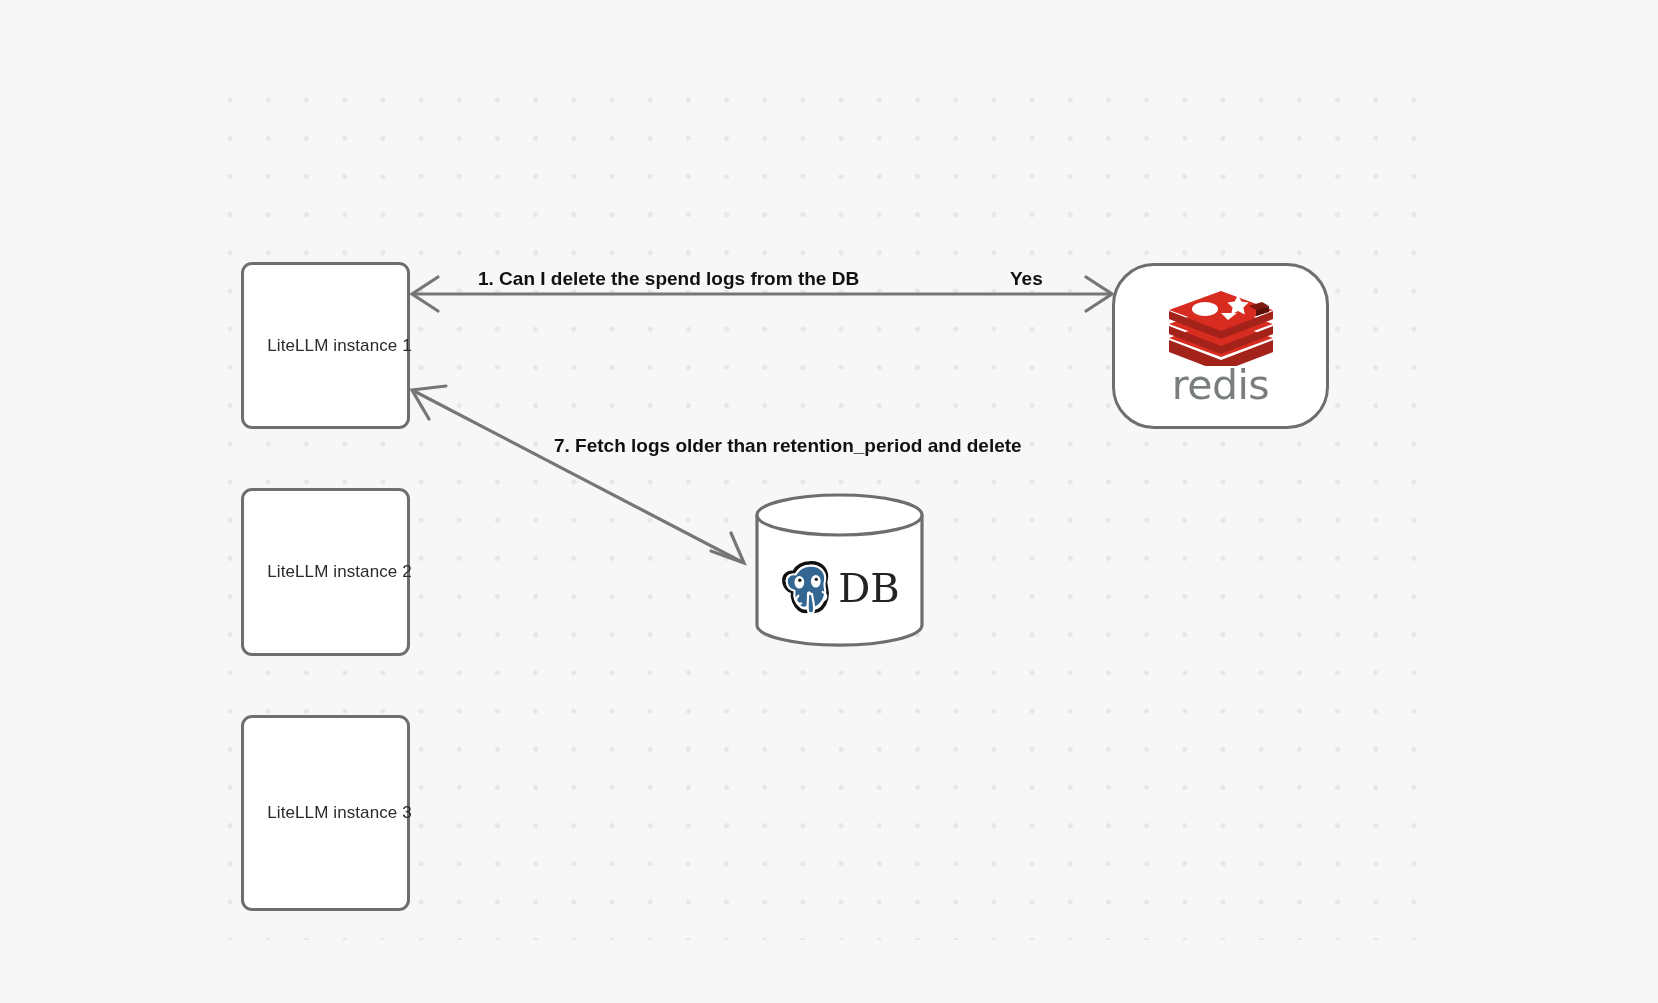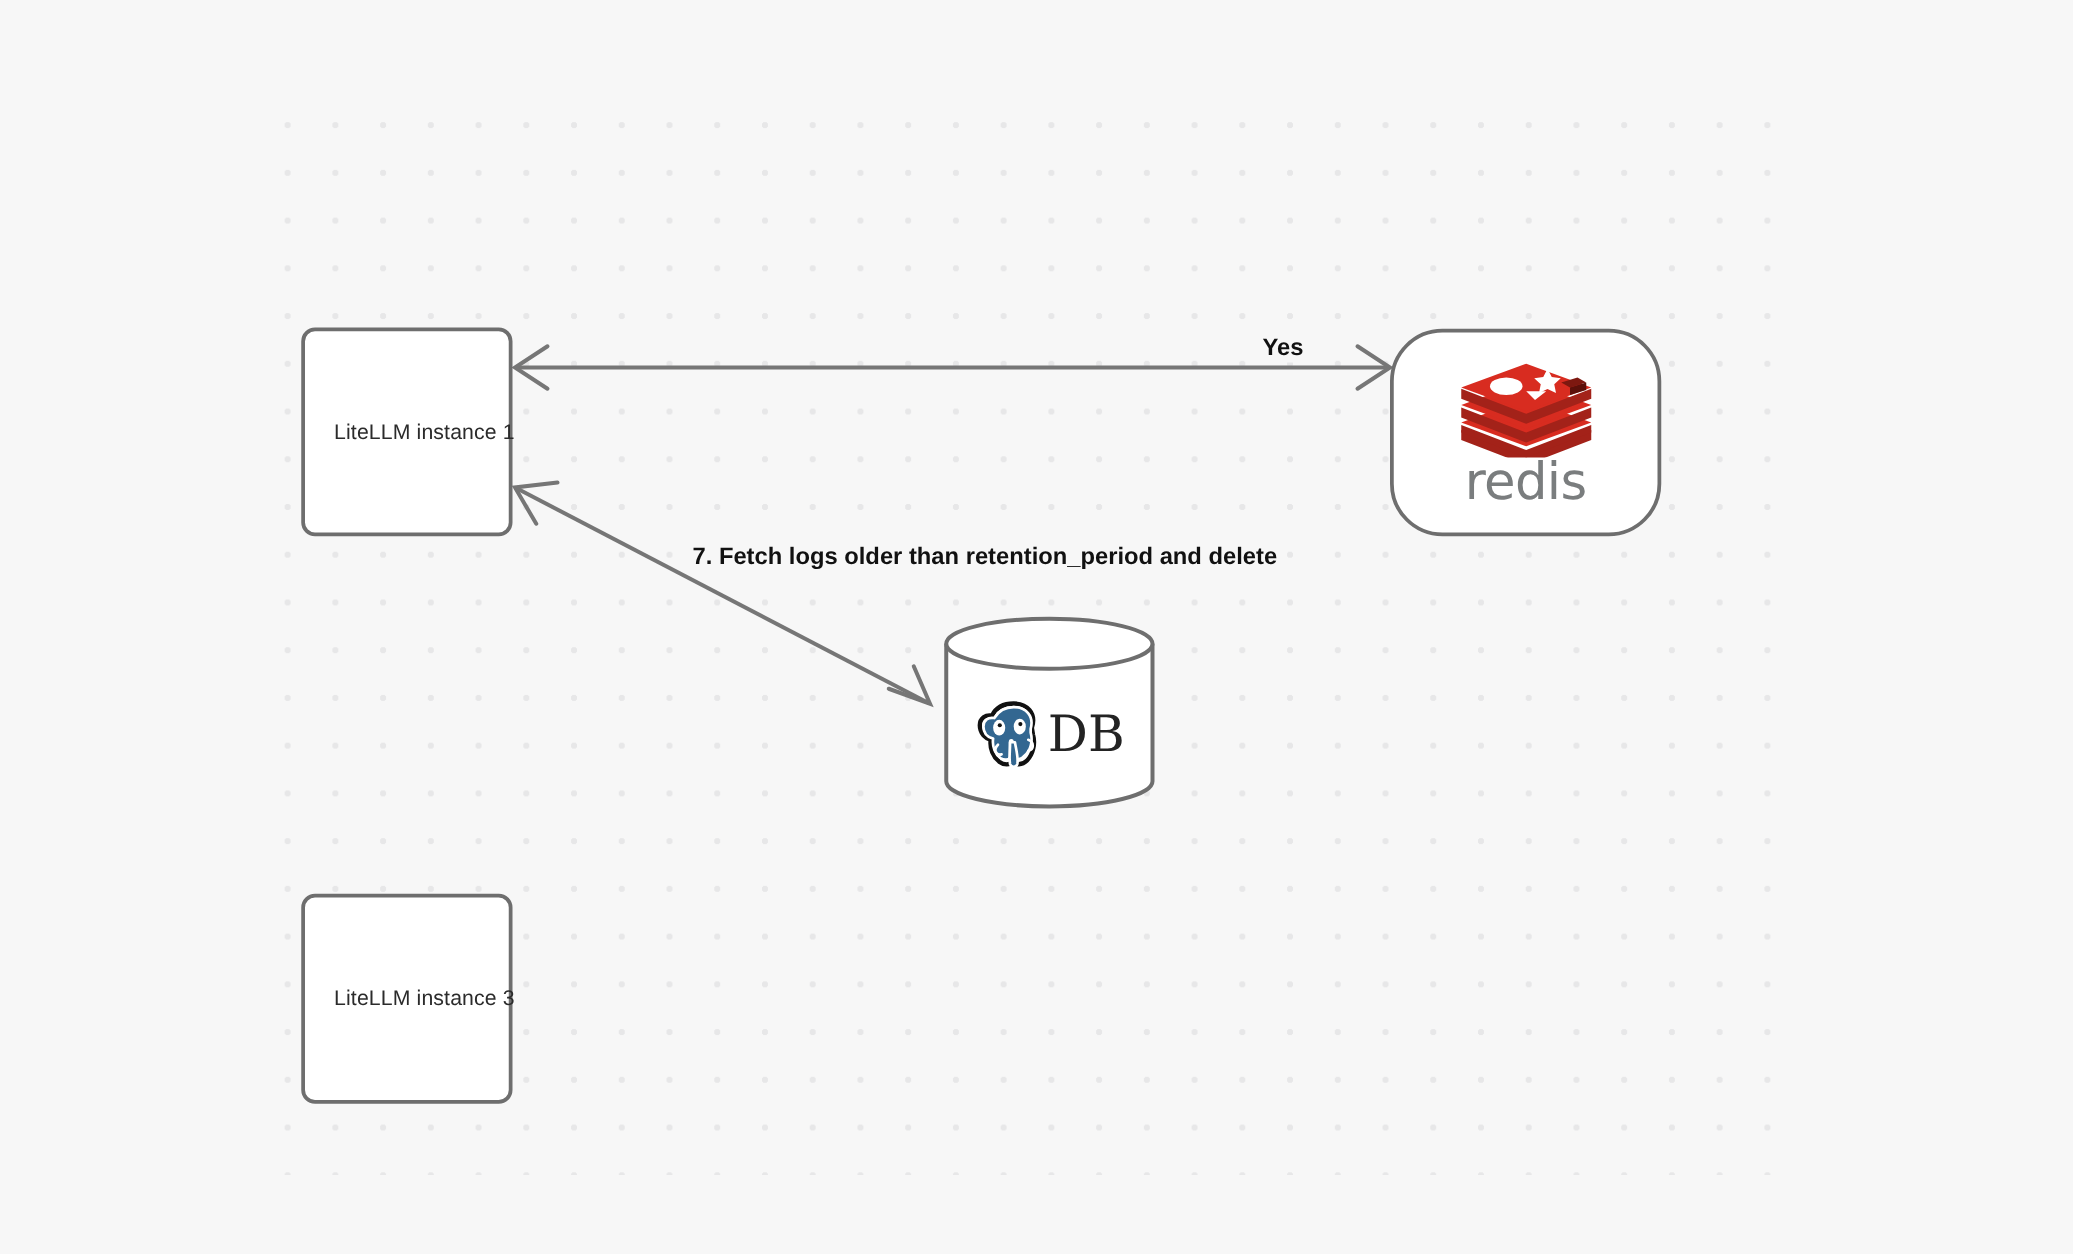--- a/index.html
+++ b/index.html
@@ -44,21 +44,21 @@
   .node-box .node-label {
     font-size: 17px;
     color: #2b2b2b;
     font-family: "Liberation Sans", sans-serif;
     letter-spacing: 0.1px;
     white-space: nowrap;
   }
 
   #box-llm-1 { left: 241px; top: 262px; width: 169px; height: 167px; }
   #box-llm-2 { left: 241px; top: 488px; width: 169px; height: 168px; }
-  #box-llm-3 { left: 241px; top: 715px; width: 169px; height: 168px; }
+  #box-llm-3 { left: 241px; top: 715px; width: 169px; height: 196px; }
 
   
   #node-redis {
     position: absolute;
     left: 1112px;
     top: 263px;
     width: 217px;
     height: 166px;
     background: #ffffff;
     border: 3px solid #6e6e6e;
@@ -156,29 +156,33 @@
       DB cylinder --&gt;
     <g>
       <line x1="414" y1="391" x2="742" y2="562" stroke="#767676" stroke-width="3.2" stroke-linecap="butt"></line>
 
       <path d="M 446 386 L 412 390 L 429 419" fill="none" stroke="#767676" stroke-width="3.2" stroke-linecap="round" stroke-linejoin="miter"></path>
 
       <path d="M 711 551 L 744 563 L 731 533" fill="none" stroke="#767676" stroke-width="3.2" stroke-linecap="round" stroke-linejoin="miter"></path>
     </g>
   </svg>
 
+  <div class="edge-label" id="label-edge-1">1.  Can I delete the spend logs from the DB</div>
 
   <div class="edge-label" id="label-edge-yes">Yes</div>
 
   <div class="edge-label" id="label-edge-2">7.  Fetch logs older than retention_period and delete</div>
 
   <div class="node-box" id="box-llm-1">
     <span class="node-label">LiteLLM instance 1</span>
   </div>
 
+  <div class="node-box" id="box-llm-2">
+    <span class="node-label">LiteLLM instance 2</span>
+  </div>
 
   <div class="node-box" id="box-llm-3">
     <span class="node-label">LiteLLM instance 3</span>
   </div>
 
   <div id="node-db">
     <svg viewBox="0 0 171 156" width="171" height="156" xmlns="http://www.w3.org/2000/svg">
       <path d="M 3 23 L 3 133 A 82 20 0 0 0 168 133 L 168 23" fill="#ffffff" stroke="#6e6e6e" stroke-width="3.2"></path>
       <ellipse cx="85.5" cy="23" rx="82.5" ry="20" fill="#ffffff" stroke="#6e6e6e" stroke-width="3.2"></ellipse>
     </svg>

